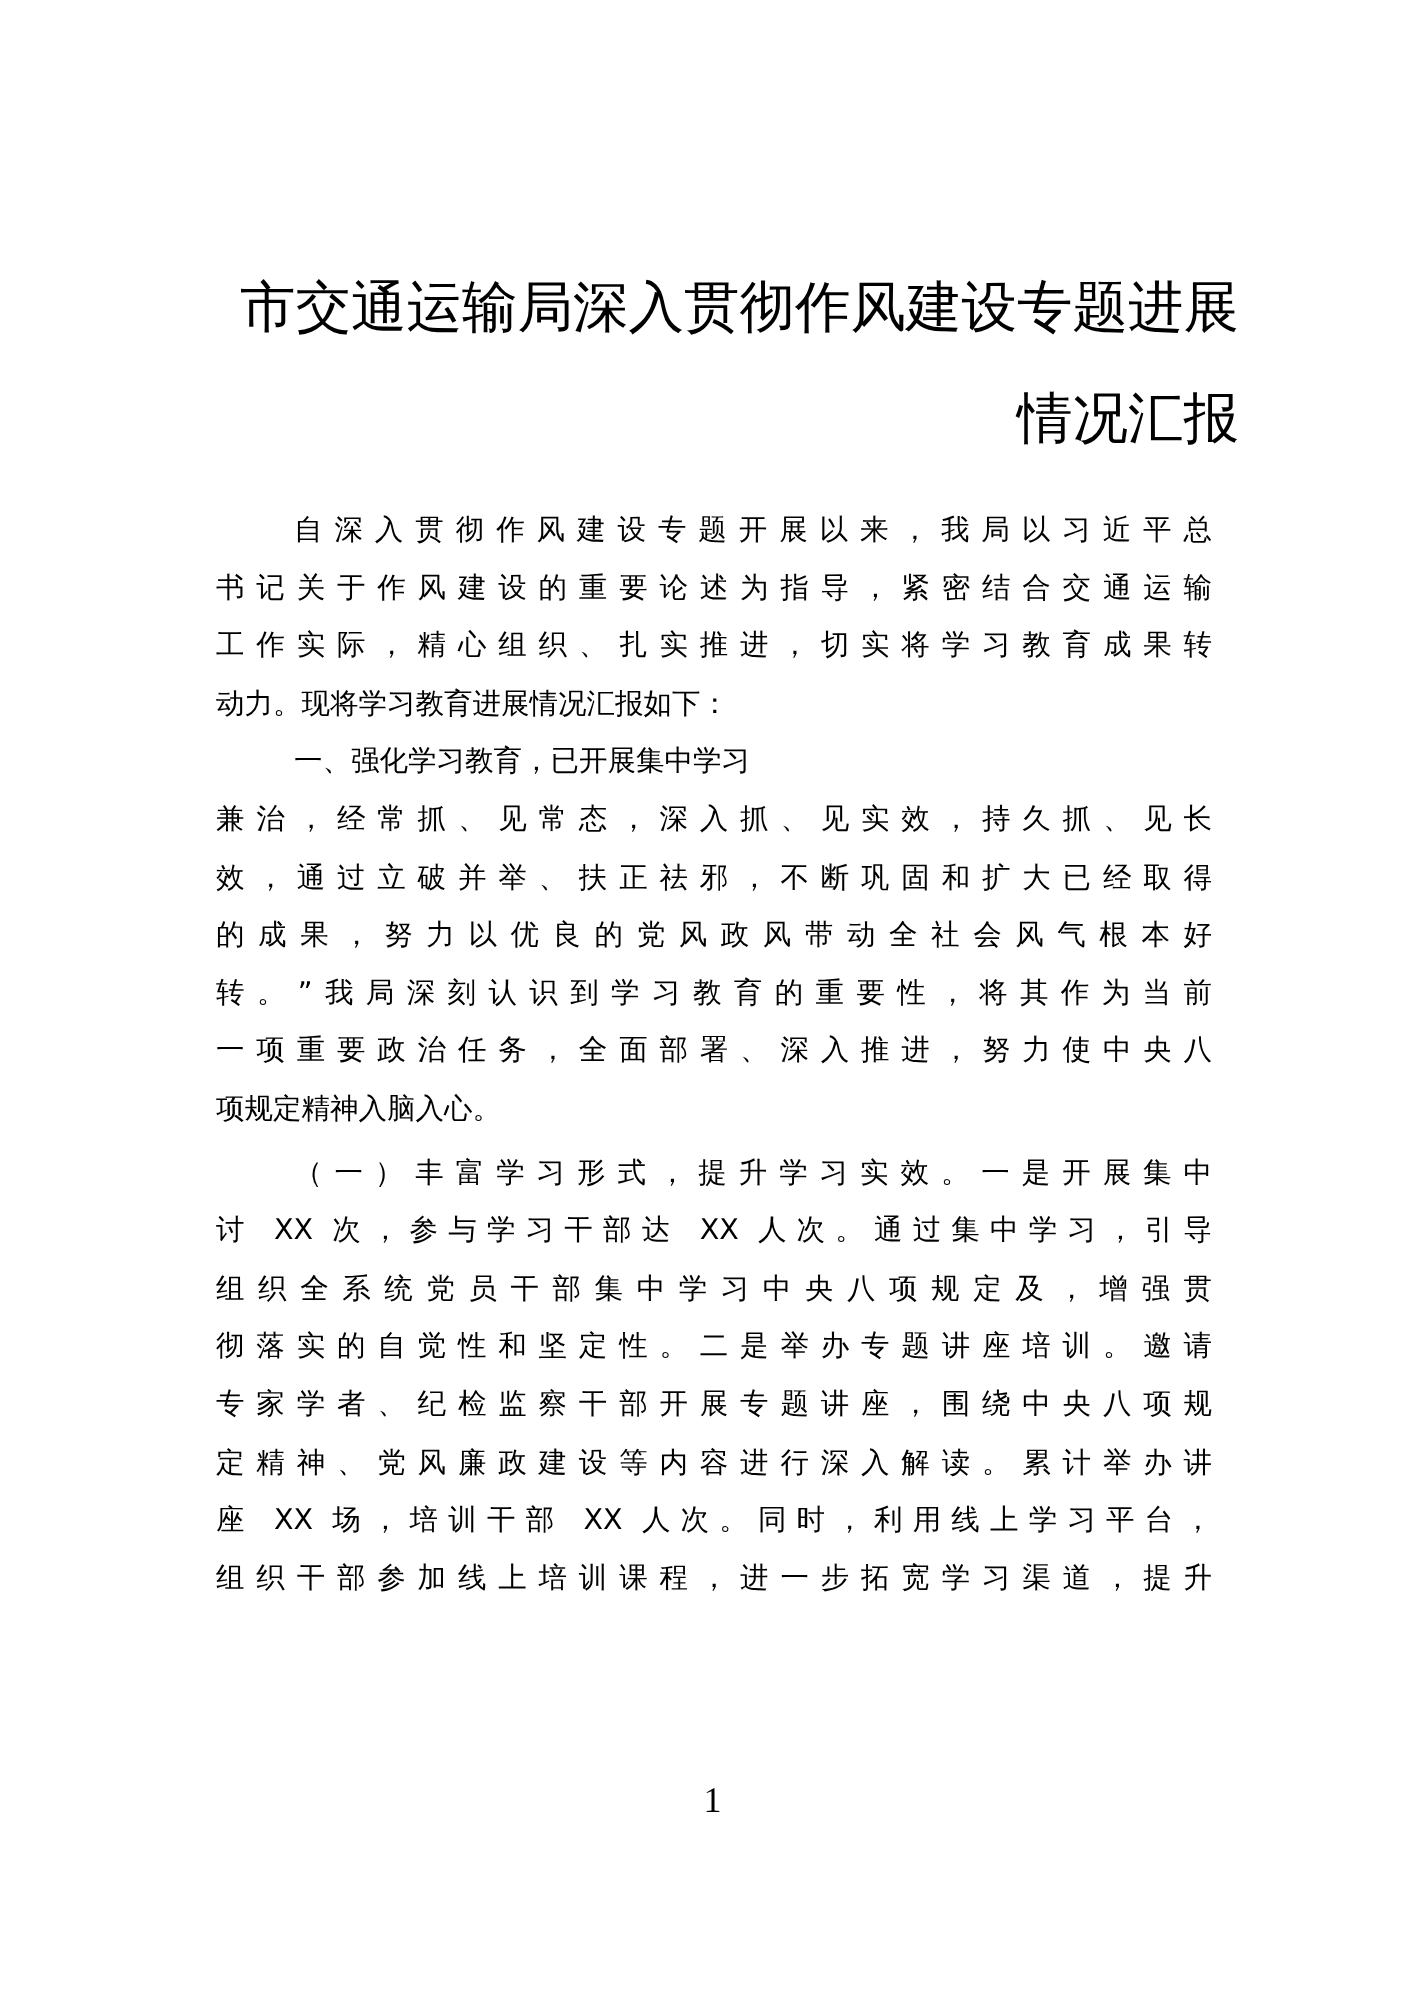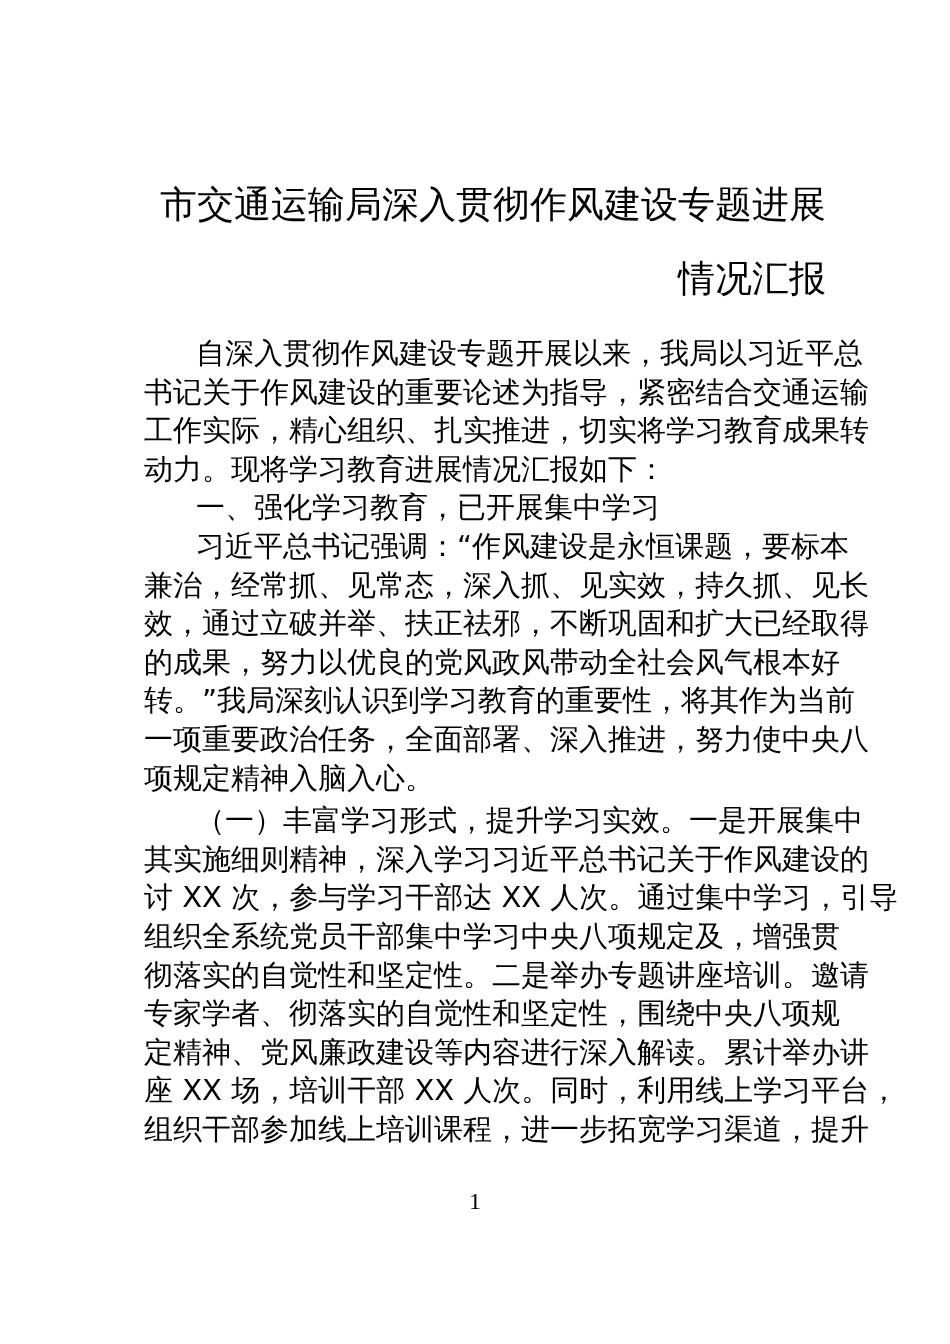--- a/index.html
+++ b/index.html
@@ -34,21 +34,21 @@
     }
     .title .tline {
       display: block;
       height: 74px;
     }
     .body {
       position: absolute;
       left: 144px;
       width: 664px;
       top: 334px;
-      font-size: 29px;
+      font-size: 19px;
       line-height: 38.6px;
     }
     .line {
       display: block;
       height: 38.6px;
       white-space: nowrap;
       text-align: justify;
       text-align-last: justify;
     }
     .line.last {
@@ -87,38 +87,36 @@
       <span class="line">书记关于作风建设的重要论述为指导，紧密结合交通运输</span>
       <span class="line">工作实际，精心组织、扎实推进，切实将学习教育成果转</span>
       <span class="line last">动力。现将学习教育进展情况汇报如下：</span>
     </div>
 
     <div>
       <span class="line indent last">一、强化学习教育，已开展集中学习</span>
     </div>
 
     <div>
-      <span class="line indent">习近平总书记强调：“作风建设是永恒课题，要标本</span>
       <span class="line">兼治，经常抓、见常态，深入抓、见实效，持久抓、见长</span>
       <span class="line">效，通过立破并举、扶正祛邪，不断巩固和扩大已经取得</span>
       <span class="line">的成果，努力以优良的党风政风带动全社会风气根本好</span>
       <span class="line">转。”我局深刻认识到学习教育的重要性，将其作为当前</span>
       <span class="line">一项重要政治任务，全面部署、深入推进，努力使中央八</span>
       <span class="line last">项规定精神入脑入心。</span>
     </div>
 
     <div class="para-gap"></div>
 
     <div>
       <span class="line indent">（一）丰富学习形式，提升学习实效。一是开展集中</span>
-      <span class="line">其实施细则精神，深入学习习近平总书记关于作风建设的</span>
       <span class="line">讨 XX 次，参与学习干部达 XX 人次。通过集中学习，引导</span>
       <span class="line">组织全系统党员干部集中学习中央八项规定及，增强贯</span>
       <span class="line">彻落实的自觉性和坚定性。二是举办专题讲座培训。邀请</span>
-      <span class="line">专家学者、彻落实的自觉性和坚定性，围绕中央八项规</span>
+      <span class="line">专家学者、纪检监察干部开展专题讲座，围绕中央八项规</span>
       <span class="line">定精神、党风廉政建设等内容进行深入解读。累计举办讲</span>
       <span class="line">座 XX 场，培训干部 XX 人次。同时，利用线上学习平台，</span>
       <span class="line">组织干部参加线上培训课程，进一步拓宽学习渠道，提升</span>
     </div>
 
   </div>
 
   <div class="page-number">1</div>
 
 </div>

